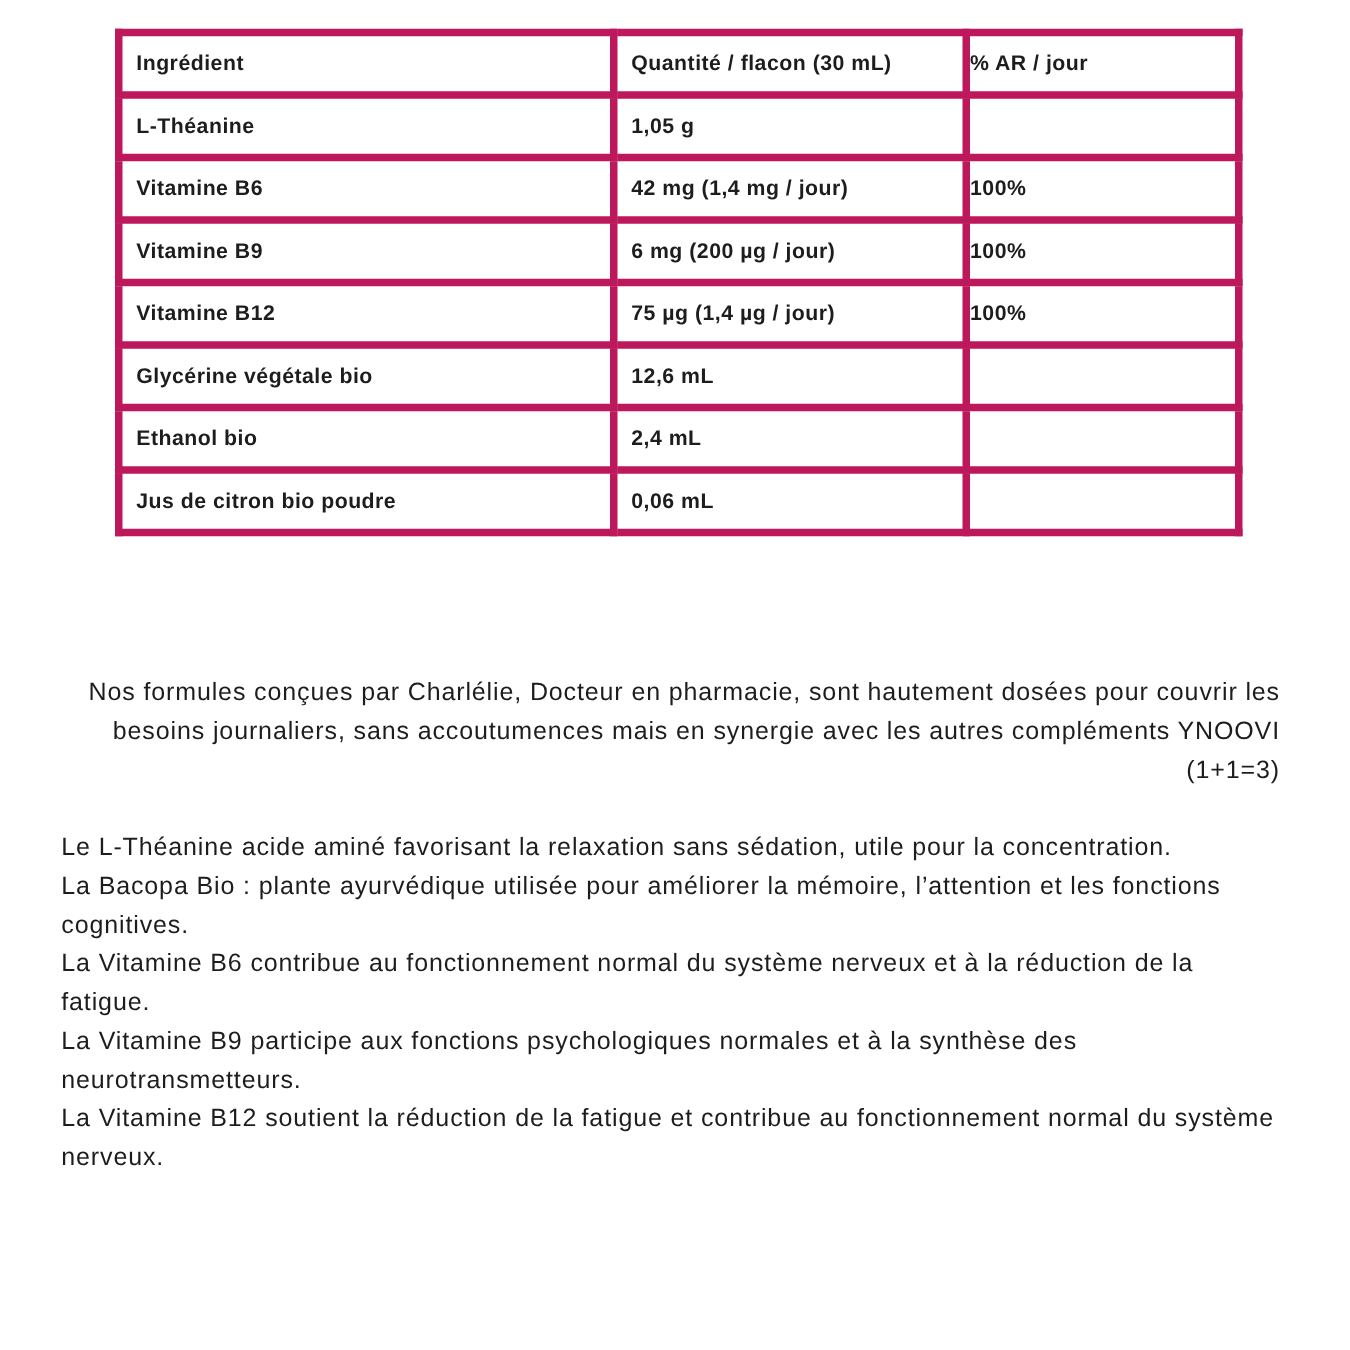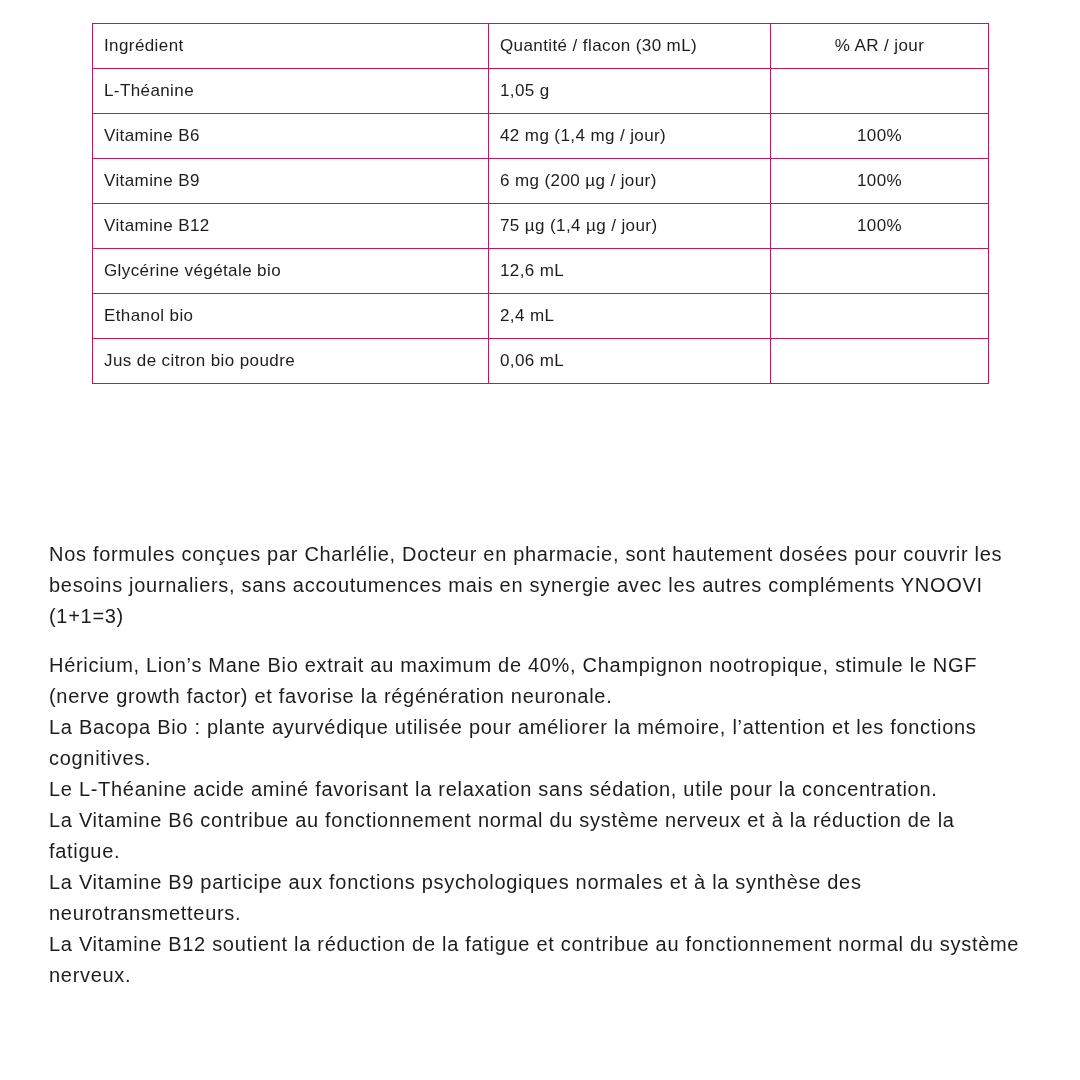--- a/index.html
+++ b/index.html
@@ -23,50 +23,50 @@
   table.ingredients {
     border-collapse: collapse;
     table-layout: fixed;
     width: 896px;
   }
   table.ingredients col.c1 { width: 396px; }
   table.ingredients col.c2 { width: 282px; }
   table.ingredients col.c3 { width: 218px; }
   table.ingredients th,
   table.ingredients td {
-    border: 1px solid #be185d;
+    border: 6px solid #be185d;
     height: 44px;
     font-size: 17px;
-    font-weight: 400;
+    font-weight: 700;
     letter-spacing: 0.4px;
     padding: 0 6px 0 11px;
     text-align: left;
     vertical-align: middle;
     white-space: nowrap;
     overflow: hidden;
   }
   table.ingredients .c-ar {
-    text-align: center;
     padding: 0;
   }
   .bodytext {
     position: absolute;
     left: 49px;
     top: 539px;
     width: 975px;
     font-size: 20px;
     line-height: 31px;
     letter-spacing: 0.7px;
     color: #1d1d1d;
   }
   .bodytext p {
     margin: 0;
   }
   .bodytext p.intro {
-    margin-bottom: 18px;
+    margin-bottom: 31px;
+    text-align: right;
   }
 </style>
 </head>
 <body>
 
 <div class="table-wrap">
   <table class="ingredients">
     <colgroup>
       <col class="c1">
         <col class="c2">
@@ -124,25 +124,24 @@
     <td>0,06 mL</td>
     <td class="c-ar"></td>
   </tr>
 </tbody>
   </table>
 </div>
 
 <div class="bodytext">
   <p class="intro">Nos formules conçues par Charlélie, Docteur en pharmacie, sont hautement dosées pour couvrir les besoins journaliers, sans accoutumences mais en synergie avec les autres compléments YNOOVI (1+1=3)</p>
   <div id="detail-lines">
-  <p class="detail">Héricium, Lion’s Mane Bio extrait au maximum de 40%, Champignon nootropique, stimule le NGF (nerve growth factor) et favorise la régénération neuronale.</p>
+
+  <p class="detail">Le L-Théanine acide aminé favorisant la relaxation sans sédation, utile pour la concentration.</p>
 
   <p class="detail">La Bacopa Bio : plante ayurvédique utilisée pour améliorer la mémoire, l’attention et les fonctions cognitives.</p>
-
-  <p class="detail">Le L-Théanine acide aminé favorisant la relaxation sans sédation, utile pour la concentration.</p>
 
   <p class="detail">La Vitamine B6 contribue au fonctionnement normal du système nerveux et à la réduction de la fatigue.</p>
 
   <p class="detail">La Vitamine B9 participe aux fonctions psychologiques normales et à la synthèse des neurotransmetteurs.</p>
 
   <p class="detail">La Vitamine B12 soutient la réduction de la fatigue et contribue au fonctionnement normal du système nerveux.</p>
 </div>
 </div>
 
 </body></html>

